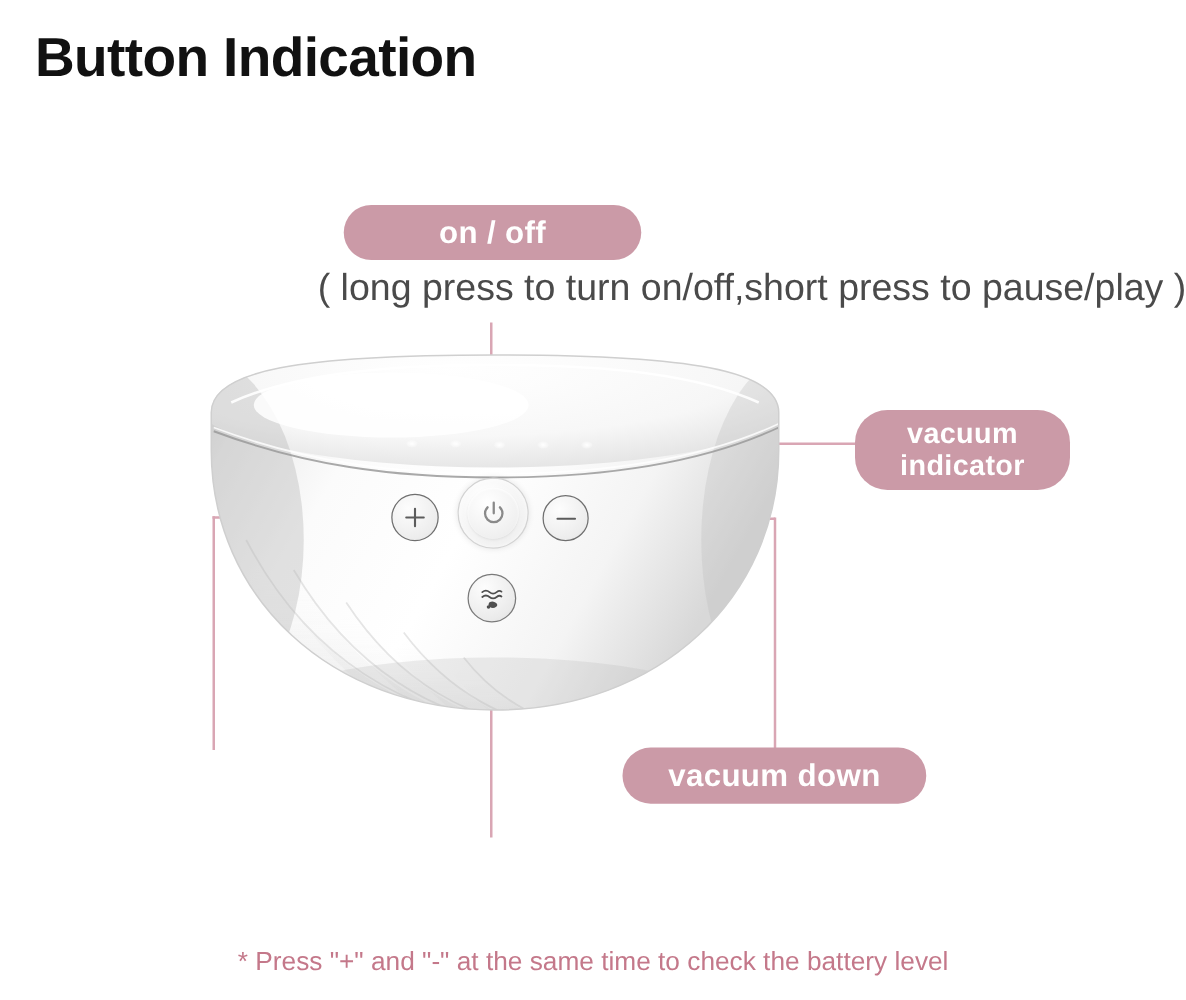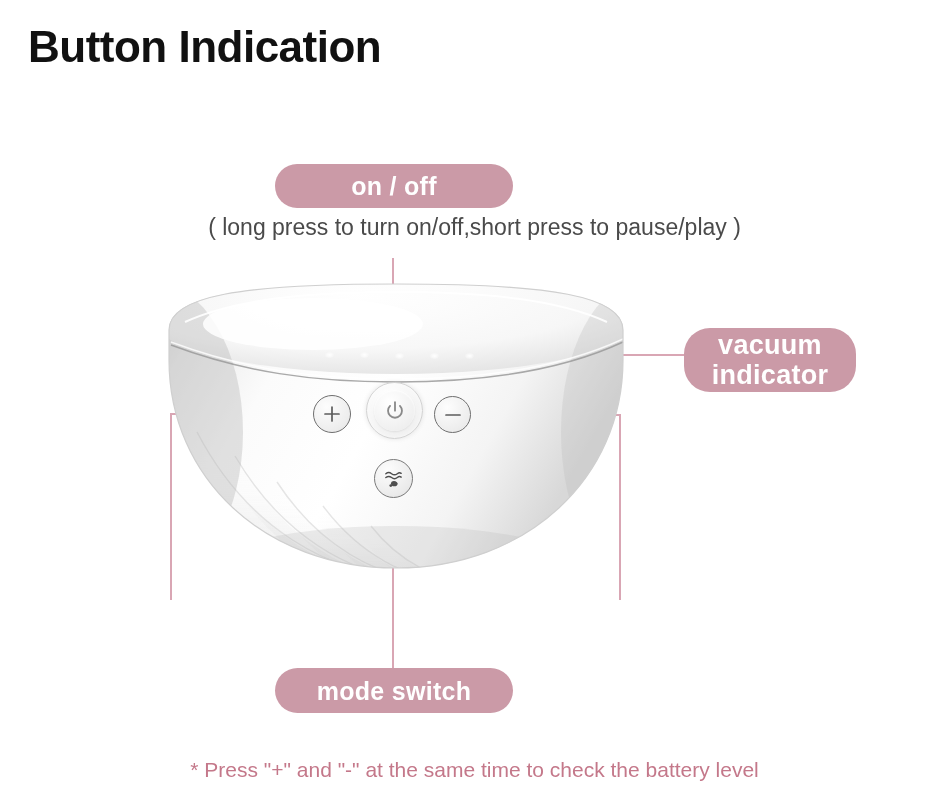--- a/index.html
+++ b/index.html
@@ -43,34 +43,34 @@
     text-align: center;
     border-radius: 999px;
     display: flex;
     align-items: center;
     justify-content: center;
     line-height: 1.12;
     letter-spacing: 0.3px;
     box-sizing: border-box;
   }
   .pill-onoff  { left: 275px; top: 152px; width: 238px; height: 44px; font-size: 25px; margin-top: 12px; }
-  .pill-vacind { left: 684px; top: 328px; width: 172px; height: 64px;  font-size: 27px;
+  .pill-vacind { left: 684px; top: 328px; width: 172px; height: 64px;  font-size: 23px;
                  border-radius: 26px; }
   .pill-vacup  { left: 48px;  top: 598px; width: 243px; height: 45px; font-size: 25px; }
   .pill-vacdn  { left: 498px; top: 598px; width: 243px; height: 45px; font-size: 25px; }
   .pill-mode   { left: 275px; top: 668px; width: 238px; height: 45px; font-size: 25px; }
 
   
   .subcaption {
     position: absolute;
     left: 0;
     top: 214px;
     width: 949px;
-    text-align: center;
-    font-size: 23px;
+    text-align: right;
+    font-size: 30px;
     color: #4a4a4a;
     font-family: "Liberation Sans", sans-serif;
   }
 
   
   .footnote {
     position: absolute;
     left: 0;
     top: 758px;
     width: 949px;
@@ -302,18 +302,18 @@
   </div>
 
   <div class="pill pill-vacind">
     <div>
       <div>vacuum</div>
       <div>indicator</div>
     </div>
   </div>
 
 
-
-  <div class="pill pill-mode">mode switch</div>
+  <div class="pill pill-vacdn">vacuum down</div>
+
 
   <div class="footnote">* Press "+" and "-" at the same time to check the battery level</div>
 
 </div>
 
 </body></html>

